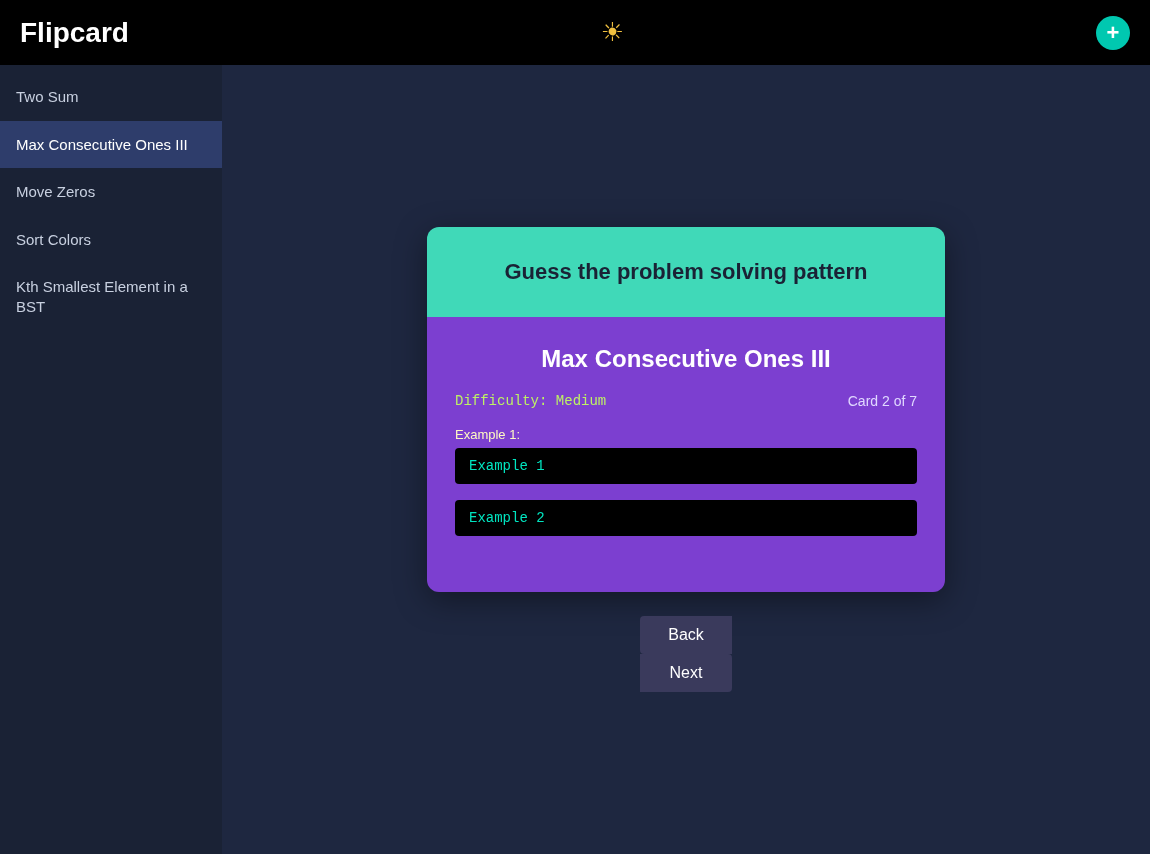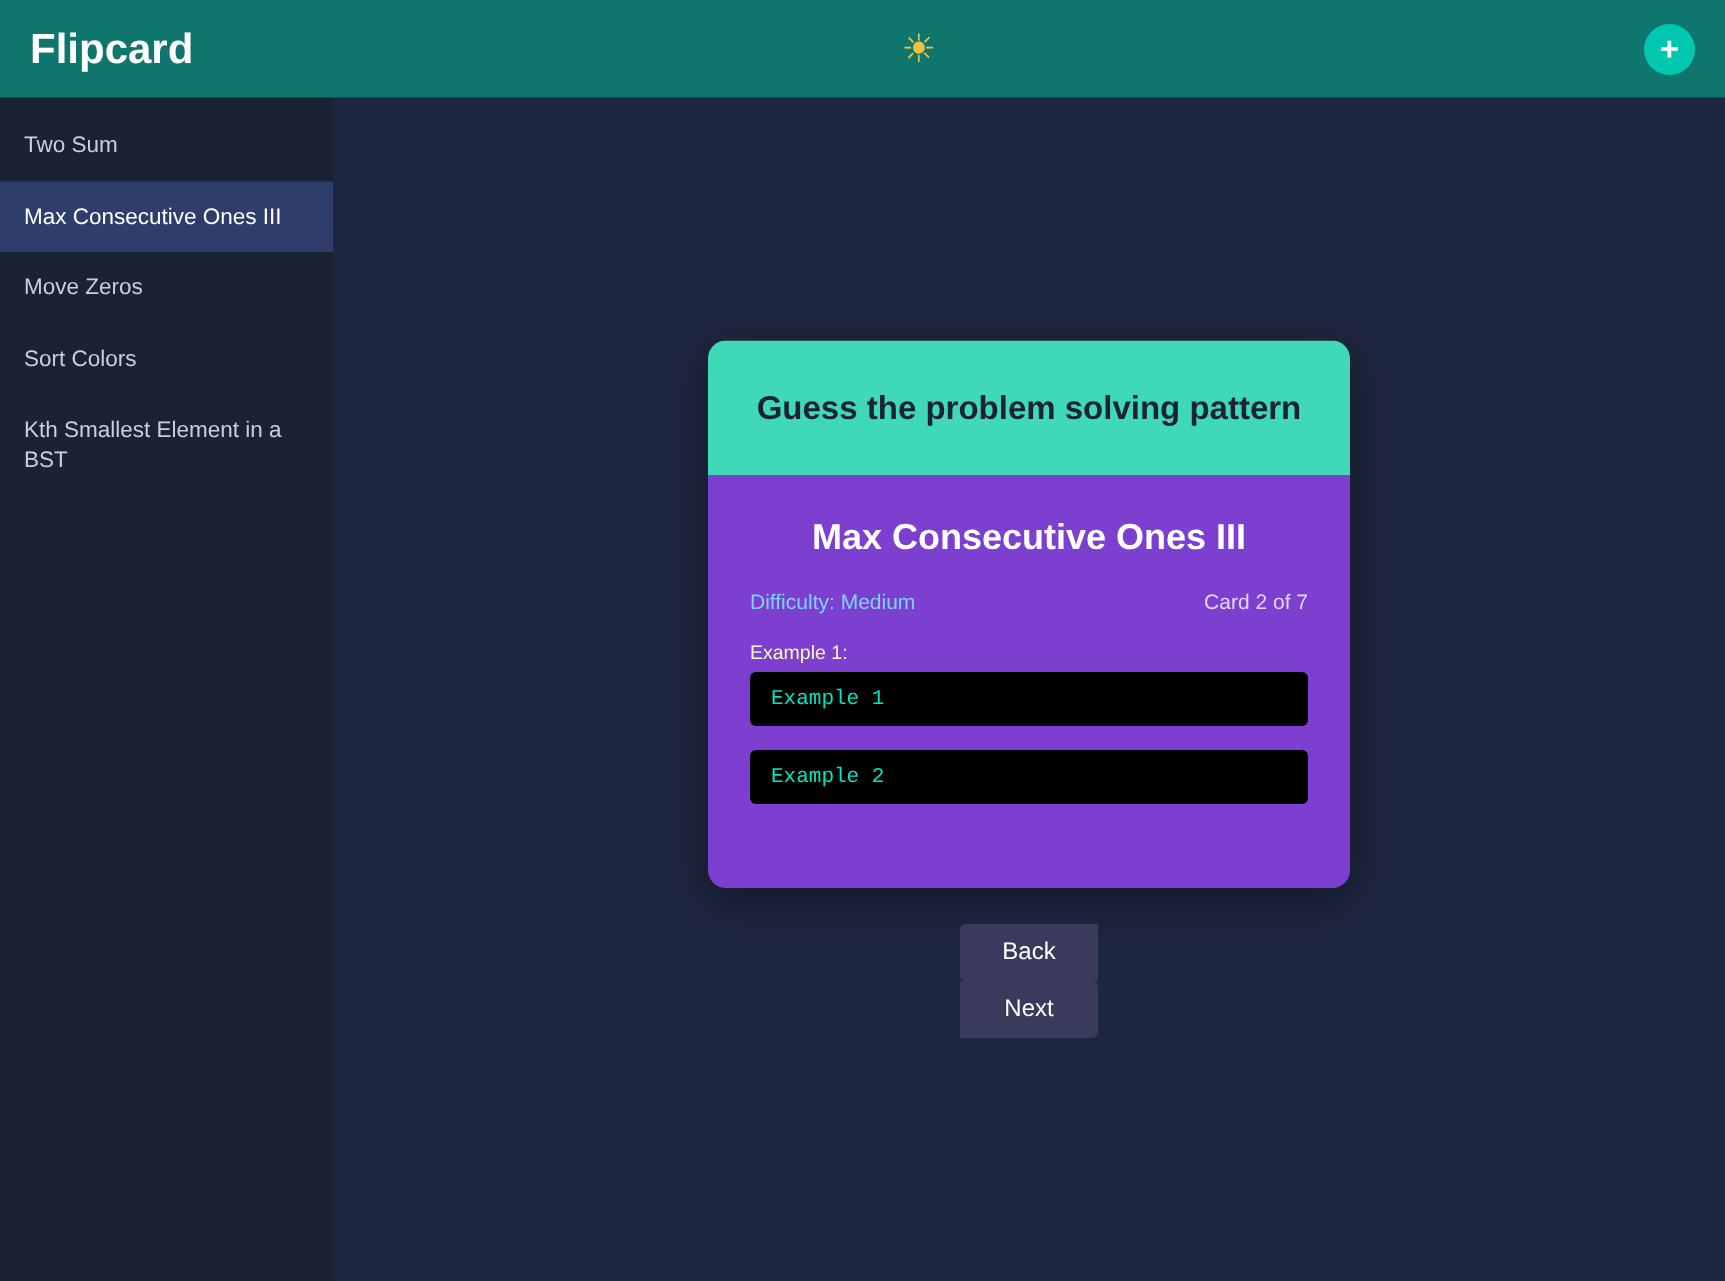--- a/index.html
+++ b/index.html
@@ -13,21 +13,21 @@
       display: flex;
       flex-direction: column;
     }
 
     
     .header {
       display: flex;
       align-items: center;
       justify-content: space-between;
       padding: 12px 20px;
-      background-color: #0f766e;
+      background-color: #000000;
       height: 65px;
       flex-shrink: 0;
     }
     .header-title {
       font-size: 28px;
       font-weight: bold;
       color: #ffffff;
     }
     .header-center {
       display: flex;
@@ -84,21 +84,21 @@
       display: flex;
       flex-direction: column;
       align-items: center;
       justify-content: center;
       padding: 20px;
       position: relative;
     }
 
     
     .flashcard {
-      width: 428px;
+      width: 518px;
       border-radius: 12px;
       overflow: hidden;
       box-shadow: 0 8px 32px rgba(0,0,0,0.4);
     }
     .flashcard-top {
       background-color: #40d9b8;
       padding: 32px 24px;
       text-align: center;
     }
     .flashcard-top-title {
@@ -117,21 +117,22 @@
       text-align: center;
       margin-bottom: 20px;
     }
     .card-meta {
       display: flex;
       justify-content: space-between;
       margin-bottom: 18px;
     }
     .card-difficulty {
       font-size: 14px;
-      color: #7dd3fc;
+      color: #bef264;
+      font-family: Liberation Mono, monospace;
     }
     .card-number {
       font-size: 14px;
       color: #e0d8ff;
     }
     .card-description {
       font-size: 14px;
       color: #f0ecff;
       line-height: 1.6;
       margin-bottom: 20px;

